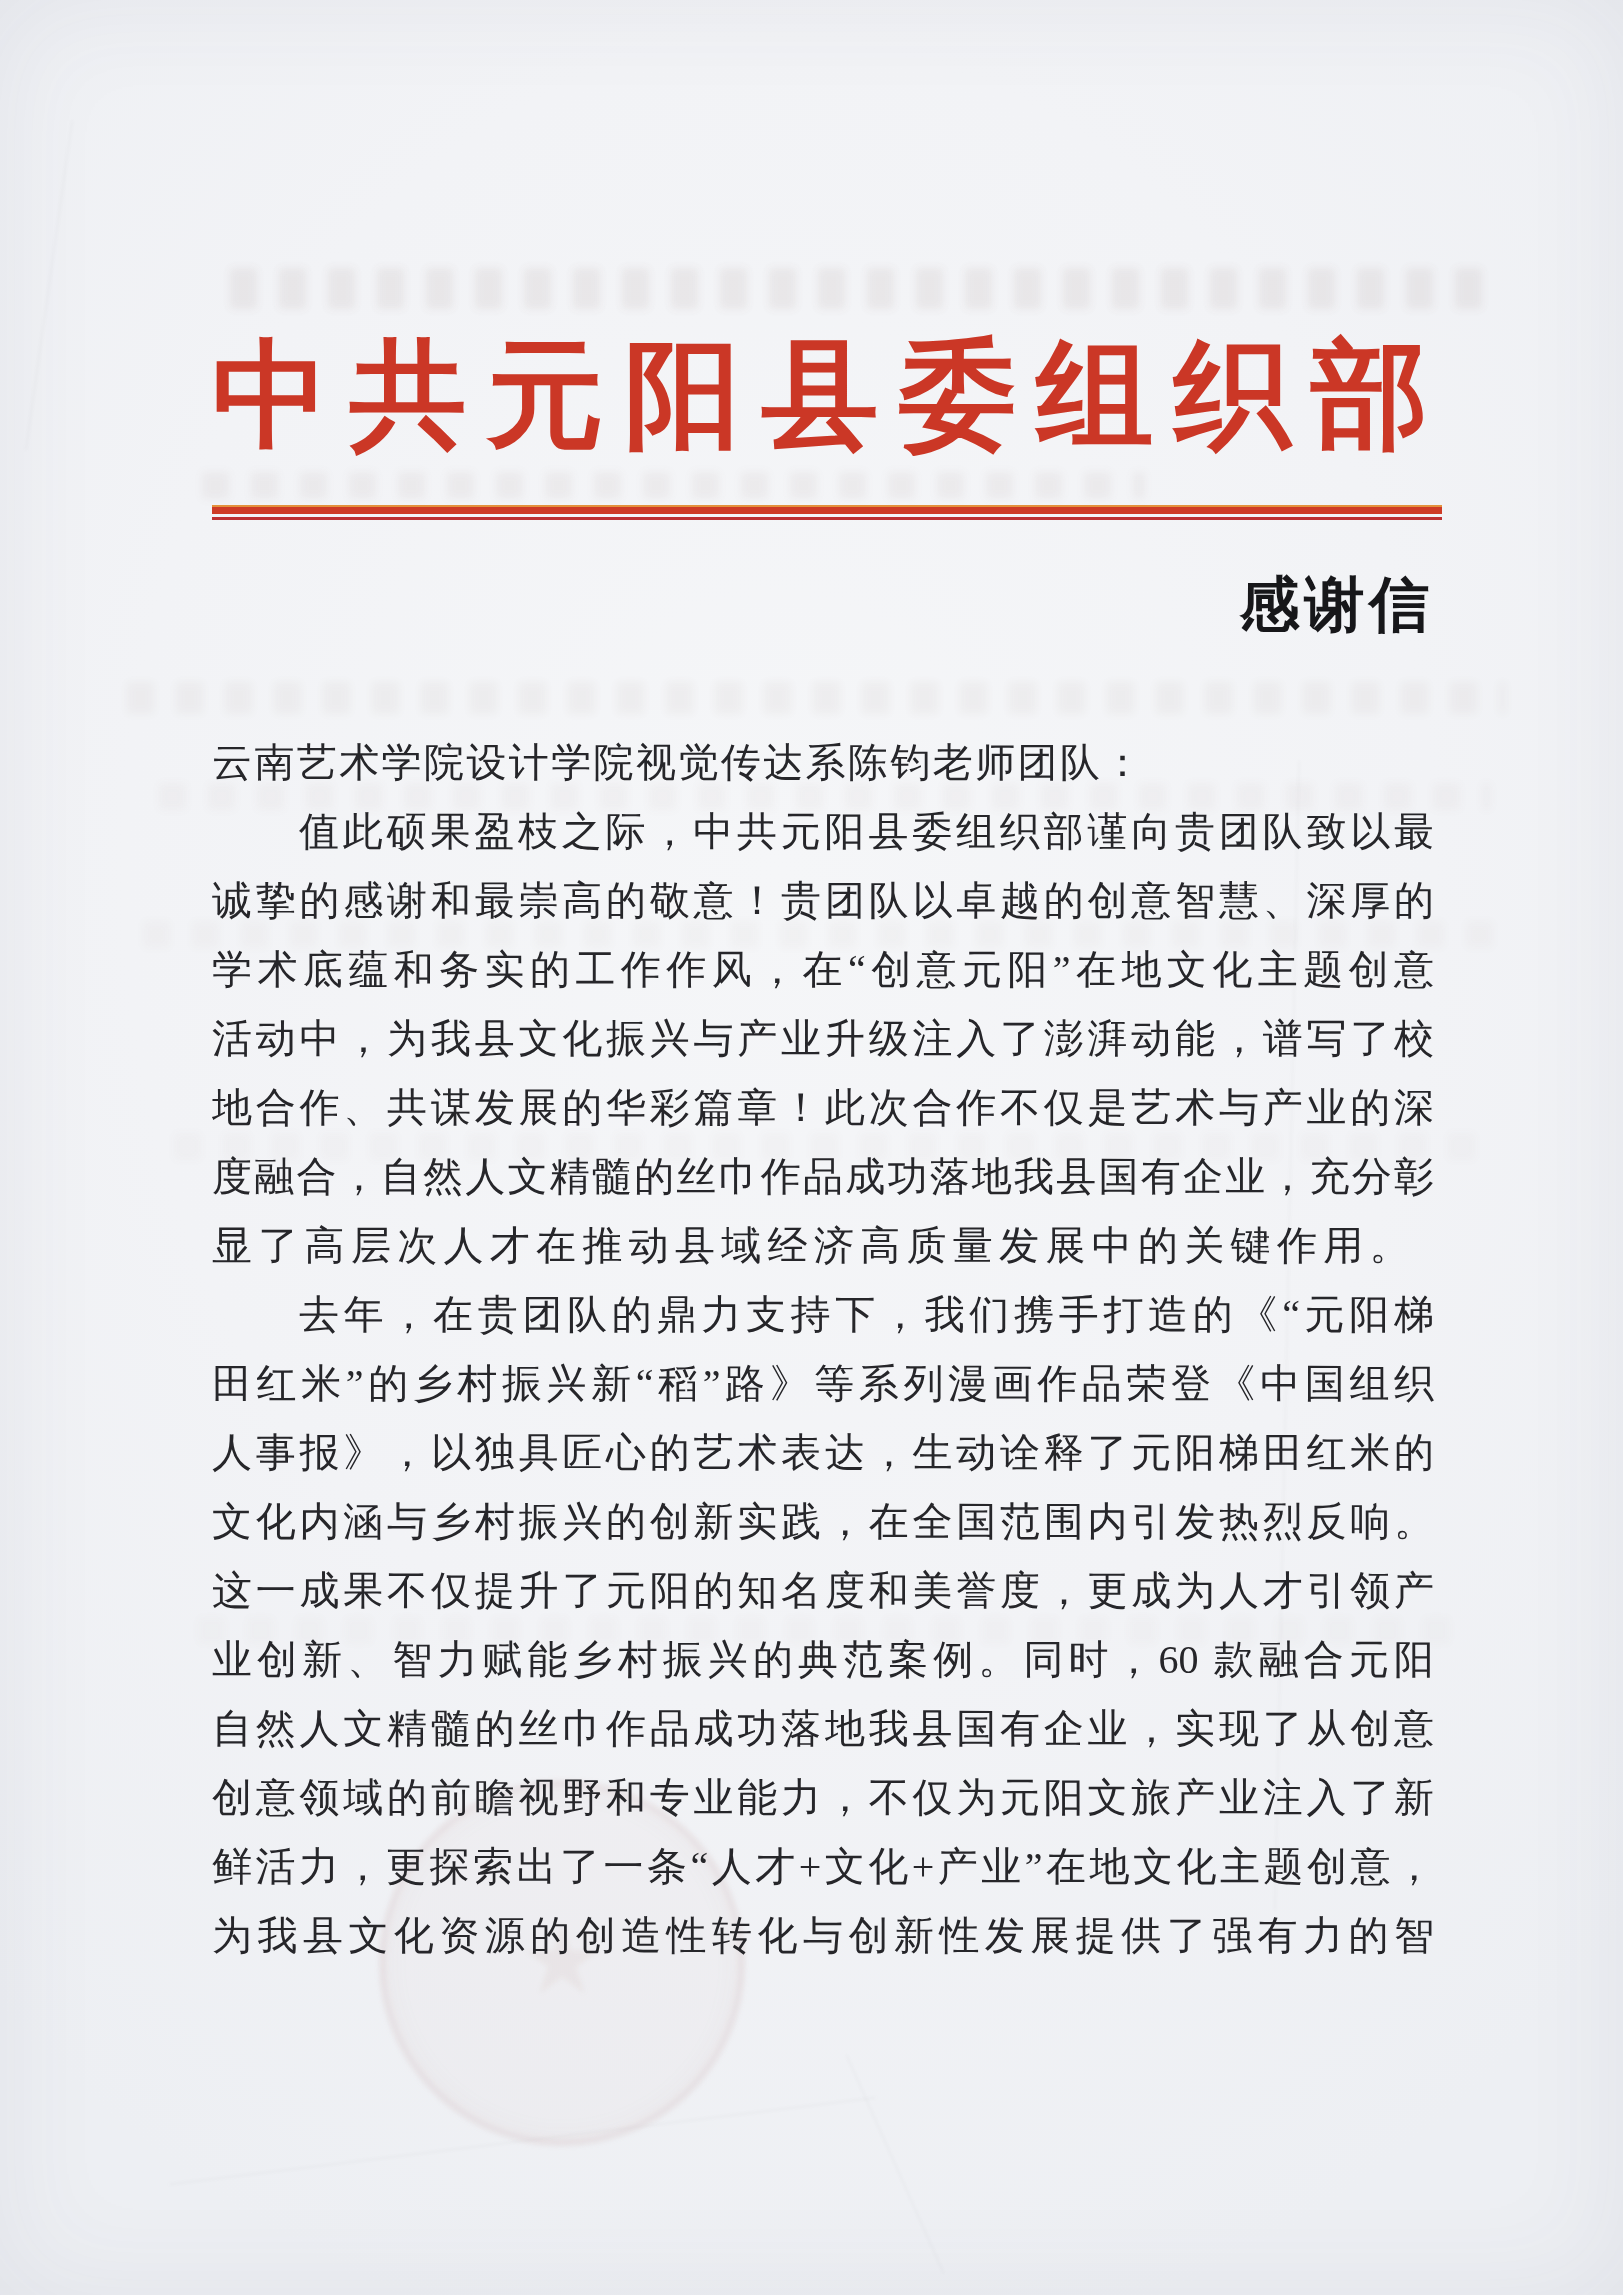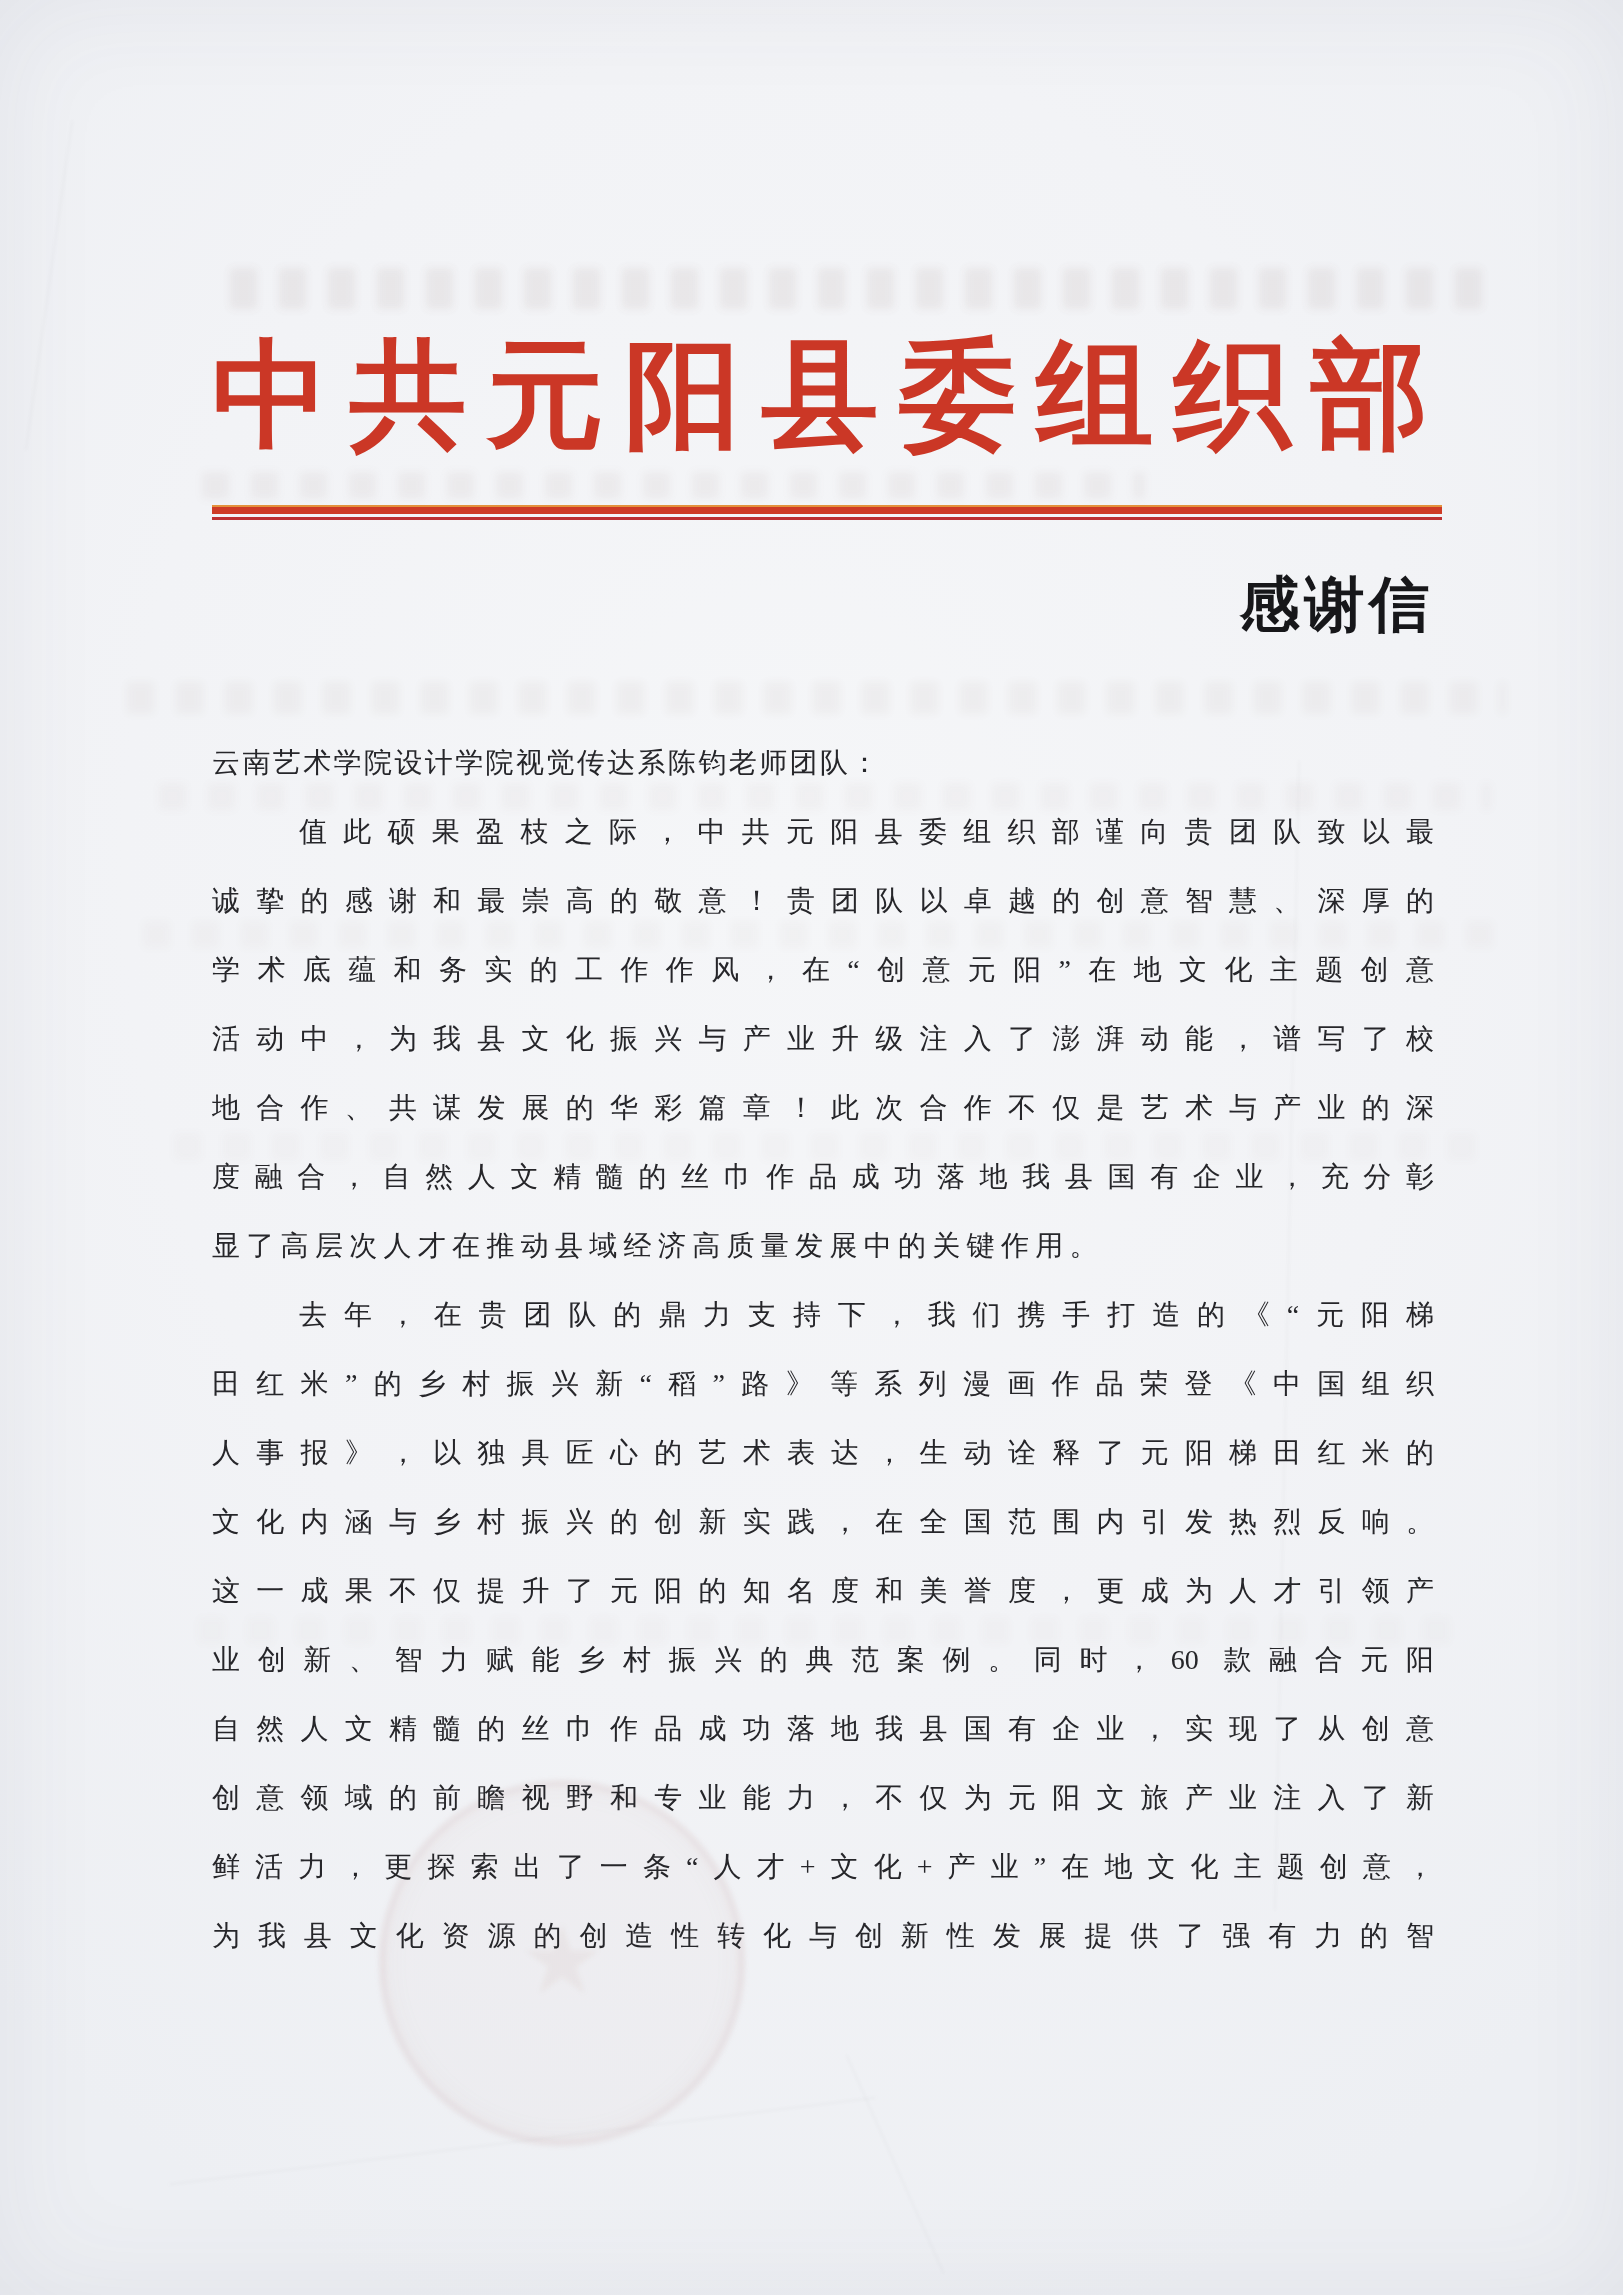--- a/index.html
+++ b/index.html
@@ -34,21 +34,21 @@
   
   .letter-title{
     position:absolute; left:212px; top:572px; width:1222px;
     text-align:right; font-size:60px; font-weight:bold;
     letter-spacing:4.8px; color:#17171a; line-height:1.1;
   }
 
   
   .body-block{
     position:absolute; left:212px; top:728px; width:1222px;
-    font-size:28px; color:#26262a;
+    font-size:40px; color:#26262a;
   }
   .line{ height:69px; line-height:69px; letter-spacing:0; }
   .salut{ letter-spacing:2.4px; }
   .j{ text-align:justify; text-align-last:justify; }
   .indent{ text-indent:87px; }
   .wide{ letter-spacing:6.3px; }
 
   
   .ghost{
     position:absolute; pointer-events:none;

